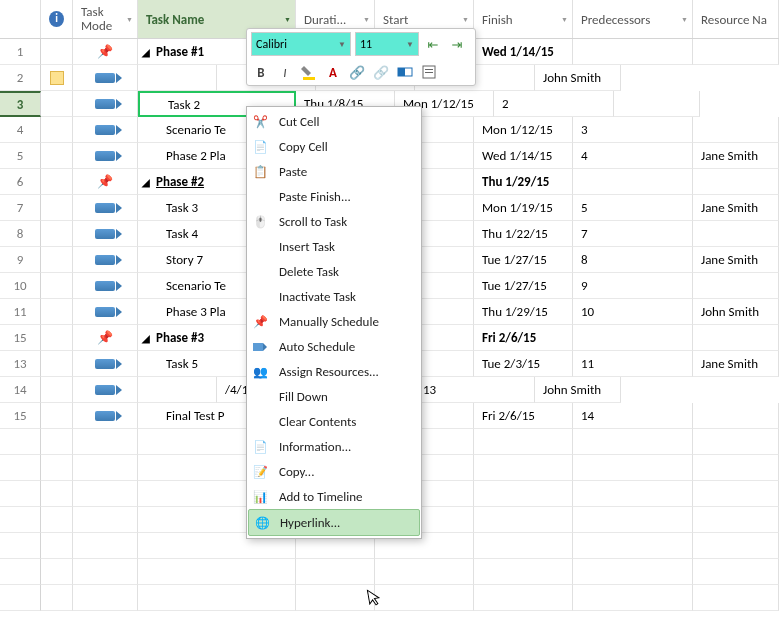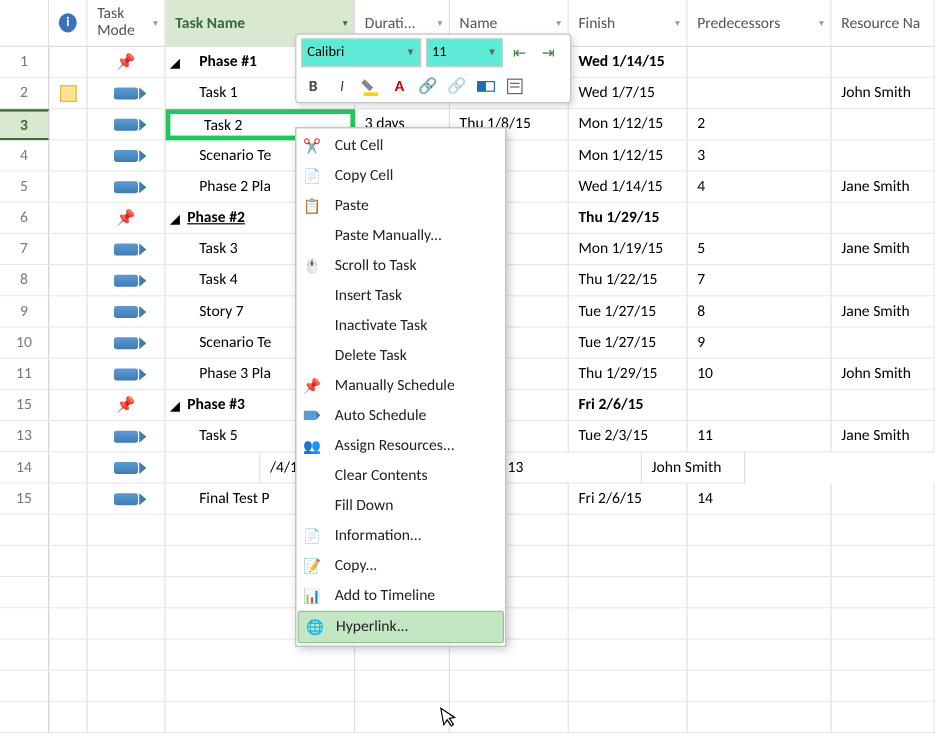--- a/index.html
+++ b/index.html
@@ -109,21 +109,21 @@
       display: flex;
       align-items: center;
       padding-left: 8px;
     }
     .dur-cell { width: 79px; }
     .start-cell { width: 99px; }
     .finish-cell { width: 99px; }
     .pred-cell { width: 120px; }
     .res-cell { width: 86px; }
     .sel-row .name-cell {
-      border: 4px solid #22c55e;
+      border: 2px solid #22c55e;
       text-align: right;
     }
     .phase-row .gen-cell { font-weight: 700; }
     .auto-icon {
       display: inline-block;
       width: 20px;
       height: 10px;
       background: linear-gradient(to bottom, #5b9bd5 0%, #3f7cb3 100%);
       border-radius: 2px;
       position: relative;
@@ -266,21 +266,21 @@
     </div>
   <div class="col-header hc-name active">
       <span>Task Name</span>
       <span class="sort-arrow" style="color:#3a6a38">▼</span>
     </div>
   <div class="col-header hc-dur">
       <span>Durati...</span>
       <span class="sort-arrow">▼</span>
     </div>
   <div class="col-header hc-start">
-      <span>Name</span>
+      <span>Start</span>
       <span class="sort-arrow">▼</span>
     </div>
   <div class="col-header hc-finish">
       <span>Finish</span>
       <span class="sort-arrow">▼</span>
     </div>
   <div class="col-header hc-pred">
       <span>Predecessors</span>
       <span class="sort-arrow">▼</span>
     </div>
@@ -291,55 +291,51 @@
 
 <div id="grid-body">
     <div class="grid-row phase-row">
       <div class="rownum">1</div>
       <div class="ind-cell"></div>
       <div class="mode-cell">
         <span style="color:#1a73c5;font-size:13px">📌</span>
       </div>
       <div class="name-cell phase">
         <span class="collapse">◢</span>
-        <span style="padding-left: 8px; margin-left: 10px;">Phase #1</span>
+        <span style="padding-left: 8px;">Phase #1</span>
       </div>
       <div class="gen-cell dur-cell"></div>
       <div class="gen-cell start-cell" style="font-weight: 700;"></div>
       <div class="gen-cell finish-cell" style="font-weight: 700;">Wed 1/14/15</div>
       <div class="gen-cell pred-cell" style="font-weight: 400;"></div>
       <div class="gen-cell res-cell" style="font-weight: 400;"></div>
     </div>
     <div class="grid-row">
       <div class="rownum">2</div>
       <div class="ind-cell">
         <span class="notes-ind"></span>
       </div>
       <div class="mode-cell">
         <span class="auto-icon"></span>
       </div>
-      <div class="name-cell">
-        <span class="task-label">Task 1</span>
-      </div>
       <div class="gen-cell dur-cell"></div>
       <div class="gen-cell start-cell" style="font-weight: 400;"></div>
       <div class="gen-cell finish-cell" style="font-weight: 400; text-align: right;">Wed 1/7/15</div>
       <div class="gen-cell pred-cell" style="font-weight: 400;"></div>
       <div class="gen-cell res-cell" style="font-weight: 400;">John Smith</div>
     </div>
     <div class="grid-row sel-row">
       <div class="rownum sel">3</div>
       <div class="ind-cell"></div>
       <div class="mode-cell">
         <span class="auto-icon"></span>
       </div>
       <div class="name-cell">
         <span class="task-label">Task 2</span>
       </div>
-      <div class="gen-cell dur-cell">3 days</div>
       <div class="gen-cell start-cell" style="font-weight: 400;">Thu 1/8/15</div>
       <div class="gen-cell finish-cell" style="font-weight: 400;">Mon 1/12/15</div>
       <div class="gen-cell pred-cell" style="font-weight: 400;">2</div>
       <div class="gen-cell res-cell" style="font-weight: 400;"></div>
     </div>
     <div class="grid-row">
       <div class="rownum">4</div>
       <div class="ind-cell"></div>
       <div class="mode-cell">
         <span class="auto-icon"></span>
@@ -646,55 +642,55 @@
     </div>
   <div class="ctx-item">
       <span class="ctx-icon">📄</span>
       <span>Copy Cell</span>
     </div>
   <div class="ctx-item">
       <span class="ctx-icon">📋</span>
       <span>Paste</span>
     </div>
   <div class="ctx-item">
-      <span>Paste Manually...</span>
+      <span>Paste Finish...</span>
     </div>
   <div class="ctx-item">
       <span class="ctx-icon">🖱️</span>
       <span>Scroll to Task</span>
     </div>
   <div class="ctx-item">
       <span>Insert Task</span>
     </div>
   <div class="ctx-item">
+      <span>Delete Task</span>
+    </div>
+  <div class="ctx-item">
       <span>Inactivate Task</span>
-    </div>
-  <div class="ctx-item">
-      <span>Delete Task</span>
     </div>
   <div class="ctx-item">
       <span class="ctx-icon" style="color:#1a73c5">📌</span>
       <span>Manually Schedule</span>
     </div>
   <div class="ctx-item">
       <span class="ctx-icon"><svg width="14" height="8" viewBox="0 0 14 8">
           <rect x="0" y="0" width="10" height="8" fill="#5b9bd5"></rect>
           <polygon points="10,0 14,4 10,8" fill="#3f7cb3"></polygon>
         </svg></span>
       <span>Auto Schedule</span>
     </div>
   <div class="ctx-item">
       <span class="ctx-icon">👥</span>
       <span>Assign Resources...</span>
     </div>
   <div class="ctx-item">
+      <span>Fill Down</span>
+    </div>
+  <div class="ctx-item">
       <span>Clear Contents</span>
-    </div>
-  <div class="ctx-item">
-      <span>Fill Down</span>
     </div>
   <div class="ctx-item">
       <span class="ctx-icon">📄</span>
       <span>Information...</span>
     </div>
   <div class="ctx-item">
       <span class="ctx-icon">📝</span>
       <span>Copy...</span>
     </div>
   <div class="ctx-item">

